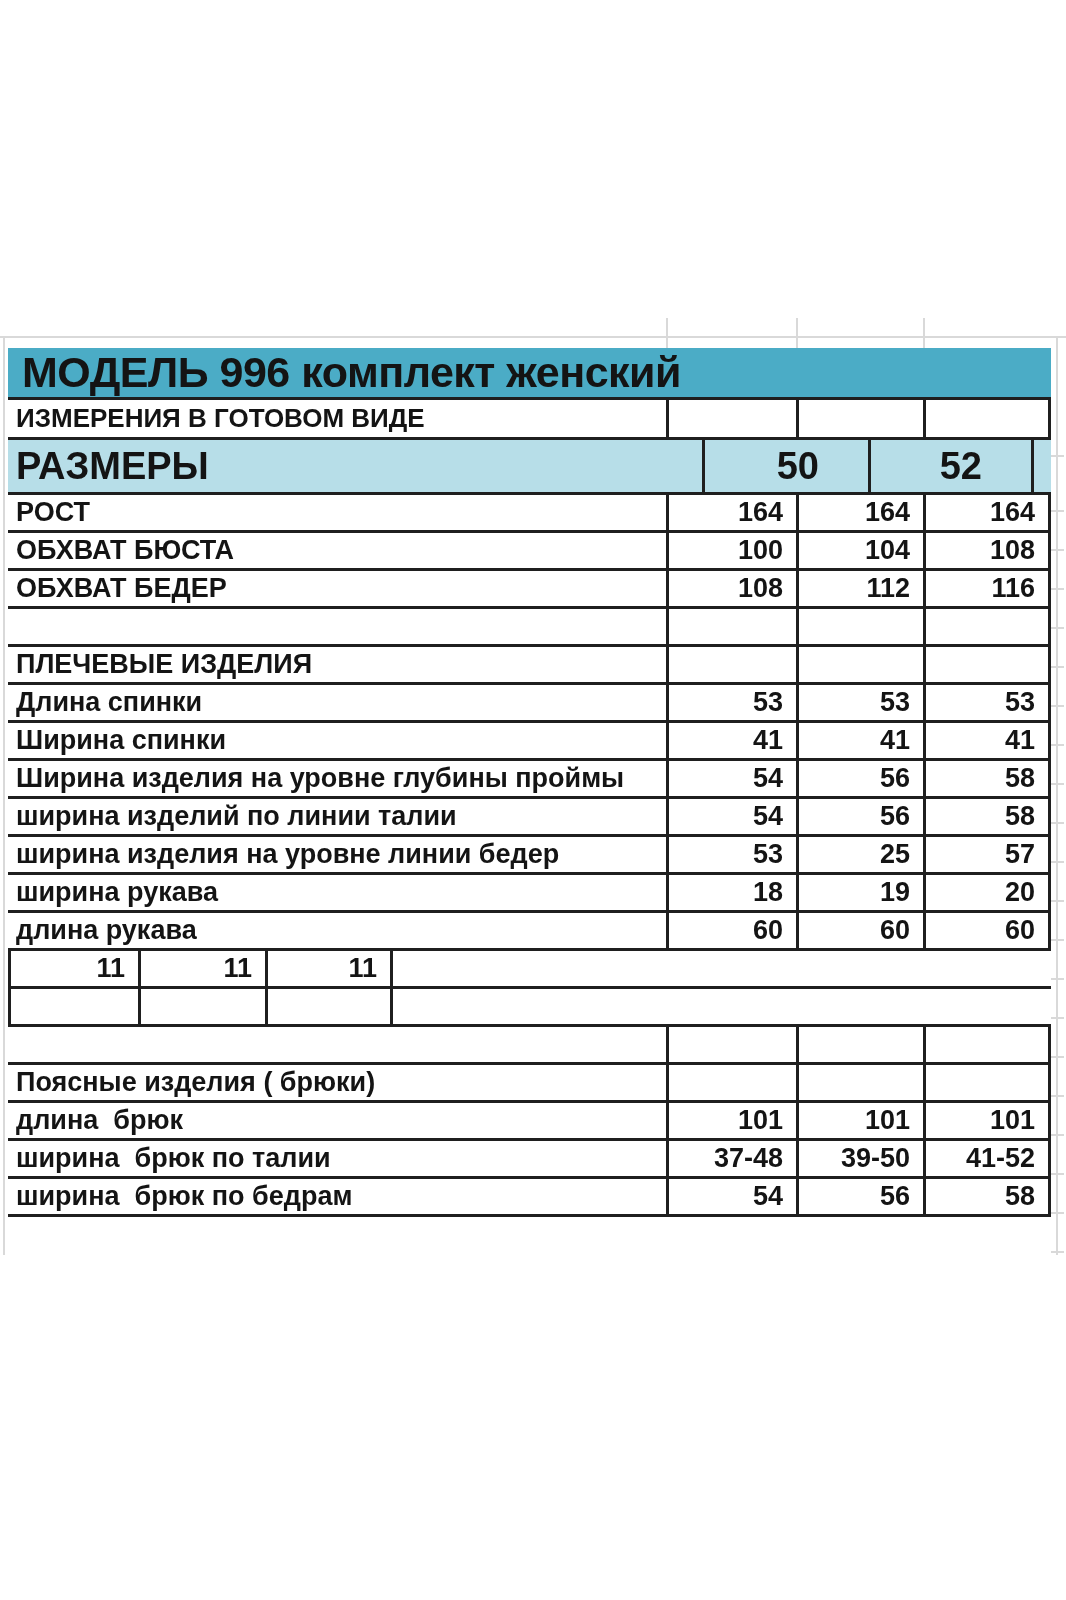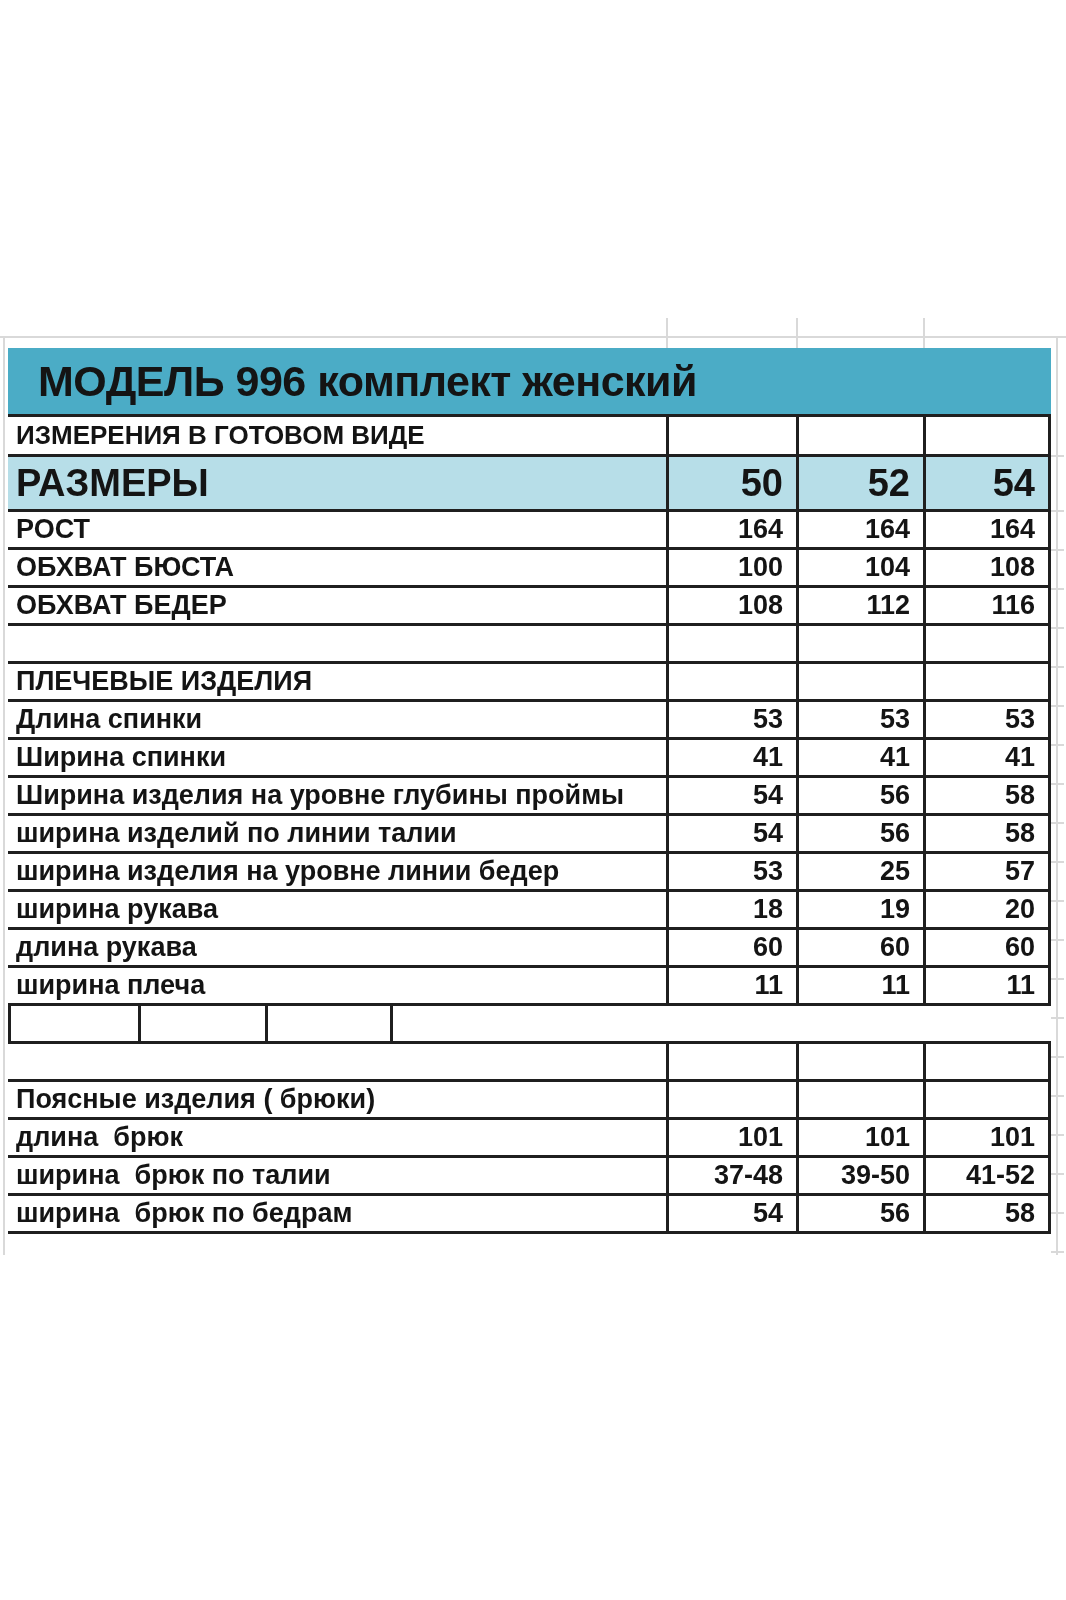--- a/index.html
+++ b/index.html
@@ -39,28 +39,28 @@
   }
   .val-cell {
     justify-content:flex-end; text-align:right;
     padding-right:13px; font-size:27px;
     border-left:3px solid #1f1f1f;
   }
   .val-1 { flex:0 0 130px; }
   .val-2 { flex:0 0 127px; }
   .val-3 { flex:0 0 128px; border-right:3px solid #1f1f1f; }
 
-  .title-row { height:69px; background:#4bacc6;padding-left:16px; }
+  .title-row { height:52px; background:#4bacc6; }
   .title-row .title-cell {
     flex:1 1 auto; padding-left:14px;
     font-size:43px; letter-spacing:-0.5px; white-space:pre;
   }
   .subtitle-row { height:40px; }
   .subtitle-row .label-cell { font-size:26px; }
-  .sizes-row { height:55px; background:#b7dee8; }
+  .sizes-row { height:55px; background:#b7dee8;gap:36px; }
   .sizes-row .label-cell { font-size:38px; }
   .sizes-row .val-cell { font-size:38px;padding-left:43px; }
 </style>
 </head>
 <body>
 
 <div class="page">
 
   <div class="gl gl-h-top"></div>
   <div class="gl gl-v-left"></div>
@@ -170,21 +170,20 @@
     </div>
 
     <div class="row">
       <div class="cell label-cell">длина рукава</div>
       <div class="cell val-cell val-1">60</div>
       <div class="cell val-cell val-2">60</div>
       <div class="cell val-cell val-3">60</div>
     </div>
 
     <div class="row">
-      <div class="cell label-cell">ширина плеча</div>
       <div class="cell val-cell val-1">11</div>
       <div class="cell val-cell val-2">11</div>
       <div class="cell val-cell val-3">11</div>
     </div>
 
     <div class="row">
       <div class="cell val-cell val-1"></div>
       <div class="cell val-cell val-2"></div>
       <div class="cell val-cell val-3"></div>
     </div>

